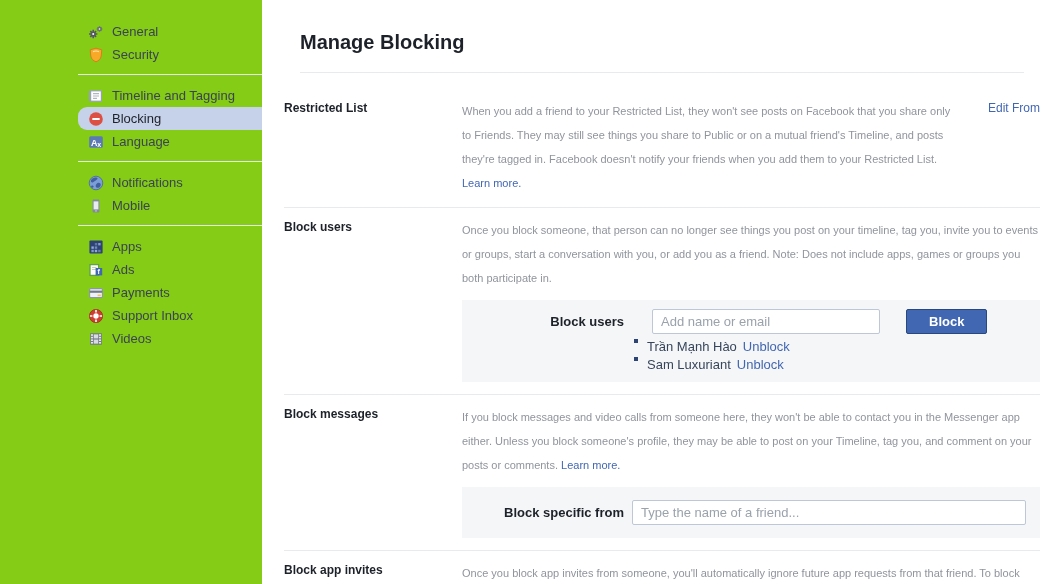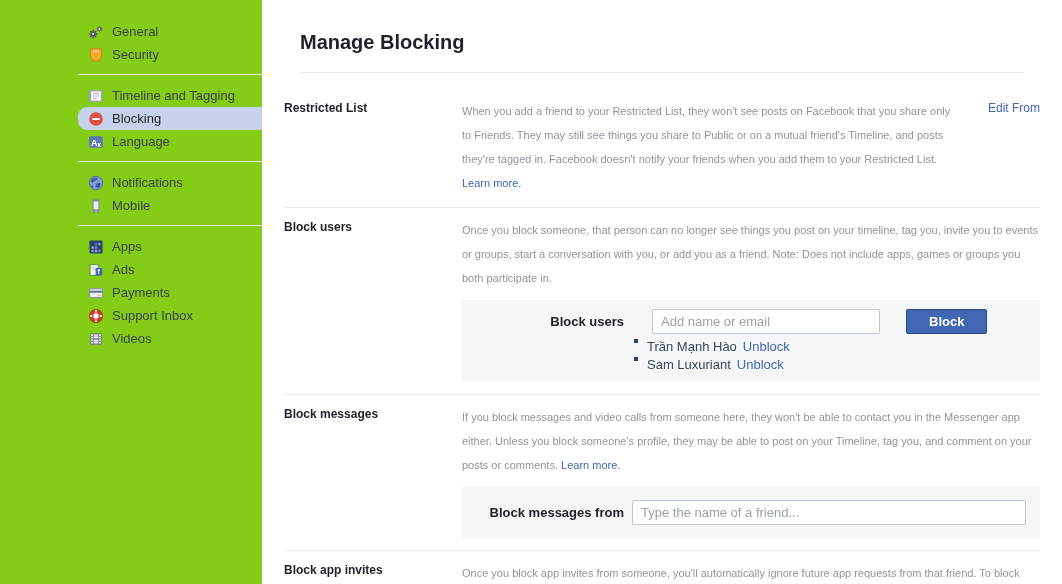--- a/index.html
+++ b/index.html
@@ -268,21 +268,21 @@
       </div>
     </div>
   </div>
 
   <div class="section">
     <div class="section-label">Block messages</div>
     <div class="section-body">
       <p class="desc"><span>If you block messages and video calls from someone here, they won't be able to contact you in the Messenger app either. Unless you block someone's profile, they may be able to post on your Timeline, tag you, and comment on your posts or comments. </span><a class="link" href="#">Learn more.</a></p>
       <div class="well single">
         <div class="form-row">
-          <label class="form-label">Block messages from</label>
+          <label class="form-label">Block specific from</label>
           <input type="text" class="text-input wide-input" placeholder="Type the name of a friend..." style="">
         </div>
       </div>
     </div>
   </div>
 
   <div class="section last">
     <div class="section-label">Block app invites</div>
     <div class="section-body">
       <p class="desc">Once you block app invites from someone, you'll automatically ignore future app requests from that friend. To block invites from a specific friend, click the "Ignore All Invites From This Friend" link under your latest request.</p>

